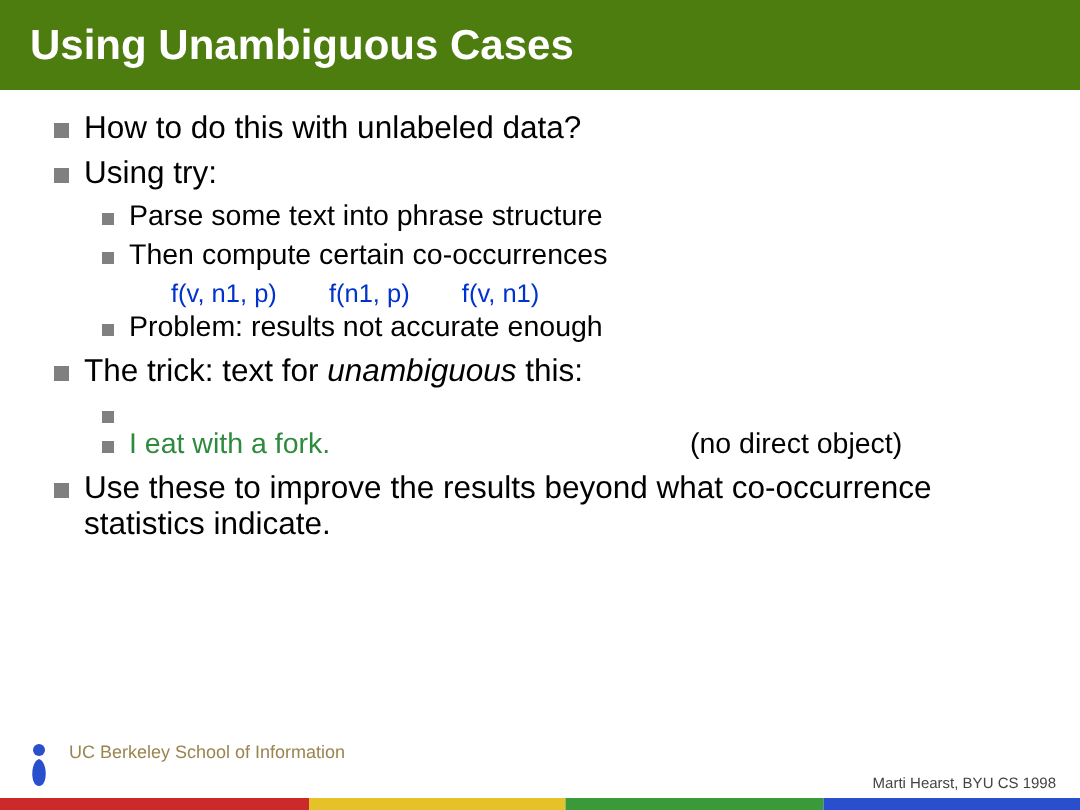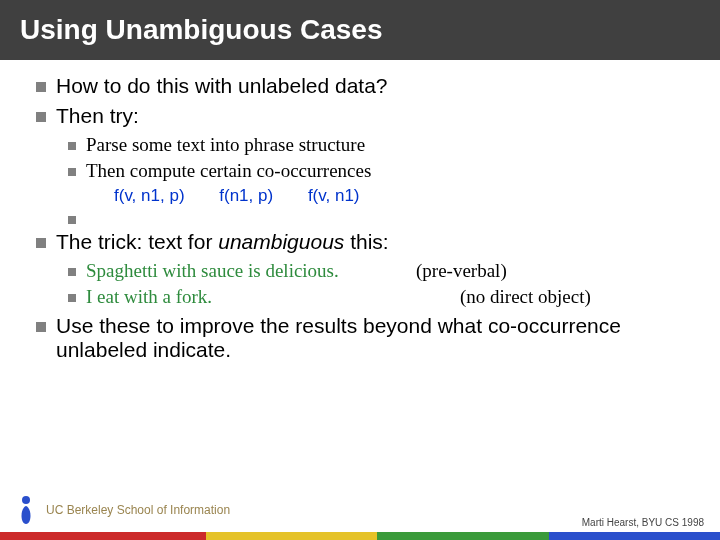--- a/index.html
+++ b/index.html
@@ -5,41 +5,41 @@
   * { margin: 0; padding: 0; box-sizing: border-box; }
   body {
     width: 720px;
     height: 540px;
     font-family: Tahoma, Verdana, sans-serif;
     background: #fff;
     position: relative;
     overflow: hidden;
   }
   .title-bar {
-    background: #404040;
+    background: #4d7c0f;
     color: #fff;
     padding: 14px 20px 14px 20px;
     font-size: 28px;
     font-weight: bold;
   }
   .content {
     padding: 14px 20px 0 20px;
     font-size: 21px;
     color: #000;
   }
   ul { list-style: none; }
   .lvl1 > li { margin-bottom: 6px; padding-left: 16px; }
   .lvl1 > li > .row,
   .lvl2 > li > .row,
   .lvl3 > li > .row {
     display: flex;
     align-items: flex-start;
   }
   .lvl2 { margin-left: 32px; margin-top: 6px; font-size: 19px; }
-  .lvl2 > li { margin-bottom: 4px; font-family: Liberation Serif, serif; }
+  .lvl2 > li { margin-bottom: 4px; }
   .bullet {
     width: 10px; height: 10px; background: #808080;
     margin-right: 10px; margin-top: 8px; flex-shrink: 0;
   }
   .lvl2 .bullet { width: 8px; height: 8px; margin-top: 8px; }
   .formula-row {
     color: #0033cc;
     font-size: 17px;
     margin-left: 78px;
     margin-top: 2px;
@@ -47,21 +47,21 @@
   }
   .formula-row span { margin-right: 30px; }
   .italic { font-style: italic; }
   .green { color: #2e8b3d; }
   .footer {
     position: absolute;
     bottom: 0; left: 0; right: 0;
   }
   .logo-row {
     display: flex;
-    align-items: center;
+    align-items: flex-start;
     padding: 0 20px 6px 14px;
   }
   .logo-svg { width: 24px; height: 32px; margin-right: 8px; }
   .logo-text { color: #9a8550; font-size: 12px; }
   .credit {
     position: absolute;
     right: 16px;
     bottom: 12px;
     font-size: 10px;
     color: #444;
@@ -82,21 +82,21 @@
   <ul class="lvl1">
     <li>
       <div class="row">
           <span class="bullet"></span>
       <span>How to do this with unlabeled data?</span>
         </div>
     </li>
     <li>
       <div class="row">
           <span class="bullet"></span>
-      <span>Then try:</span>
+      <span>Using try:</span>
         </div>
       <ul class="lvl2">
         <li>
             <div class="row">
               <span class="bullet"></span>
           <span>Parse some text into phrase structure</span>
             </div>
           </li>
         <li>
             <div class="row">
@@ -107,56 +107,53 @@
       </ul>
       <div class="formula-row">
         <span>f(v, n1, p)</span>
         <span>f(n1, p)</span>
         <span>f(v, n1)</span>
       </div>
       <ul class="lvl2" style="margin-top:0;">
         <li>
             <div class="row">
               <span class="bullet"></span>
+          <span>Problem: results not accurate enough</span>
             </div>
           </li>
       </ul>
     </li>
     <li>
       <div class="row">
           <span class="bullet"></span>
       <span>
         <span>The trick: text for </span><span class="italic">unambiguous</span><span> this:</span>
       </span>
         </div>
       <ul class="lvl2">
         <li>
             <div class="row">
               <span class="bullet"></span>
-          <span style="display:flex;width:560px;">
-            <span style="flex:0 0 330px;"><span class="green">Spaghetti with sauce is delicious.</span></span>
-            <span>(pre-verbal)</span>
-          </span>
             </div>
           </li>
         <li>
             <div class="row">
               <span class="bullet"></span>
           <span style="display:flex;width:560px;gap:44px;">
             <span style="flex:0 0 330px;"><span class="green">I eat with a fork.</span></span>
             <span>(no direct object)</span>
           </span>
             </div>
           </li>
       </ul>
     </li>
     <li>
       <div class="row">
           <span class="bullet"></span>
-      <span>Use these to improve the results beyond what co-occurrence unlabeled indicate.</span>
+      <span>Use these to improve the results beyond what co-occurrence statistics indicate.</span>
         </div>
     </li>
   </ul>
 </div>
 
 <div class="footer">
   <div class="logo-row">
     <svg class="logo-svg" viewBox="0 0 24 32">
       <circle cx="12" cy="6" r="4" fill="#2a4fcc"></circle>
       <path d="M12 12 C18 14 18 30 12 30 C6 30 6 14 12 12 Z" fill="#2a4fcc"></path>

